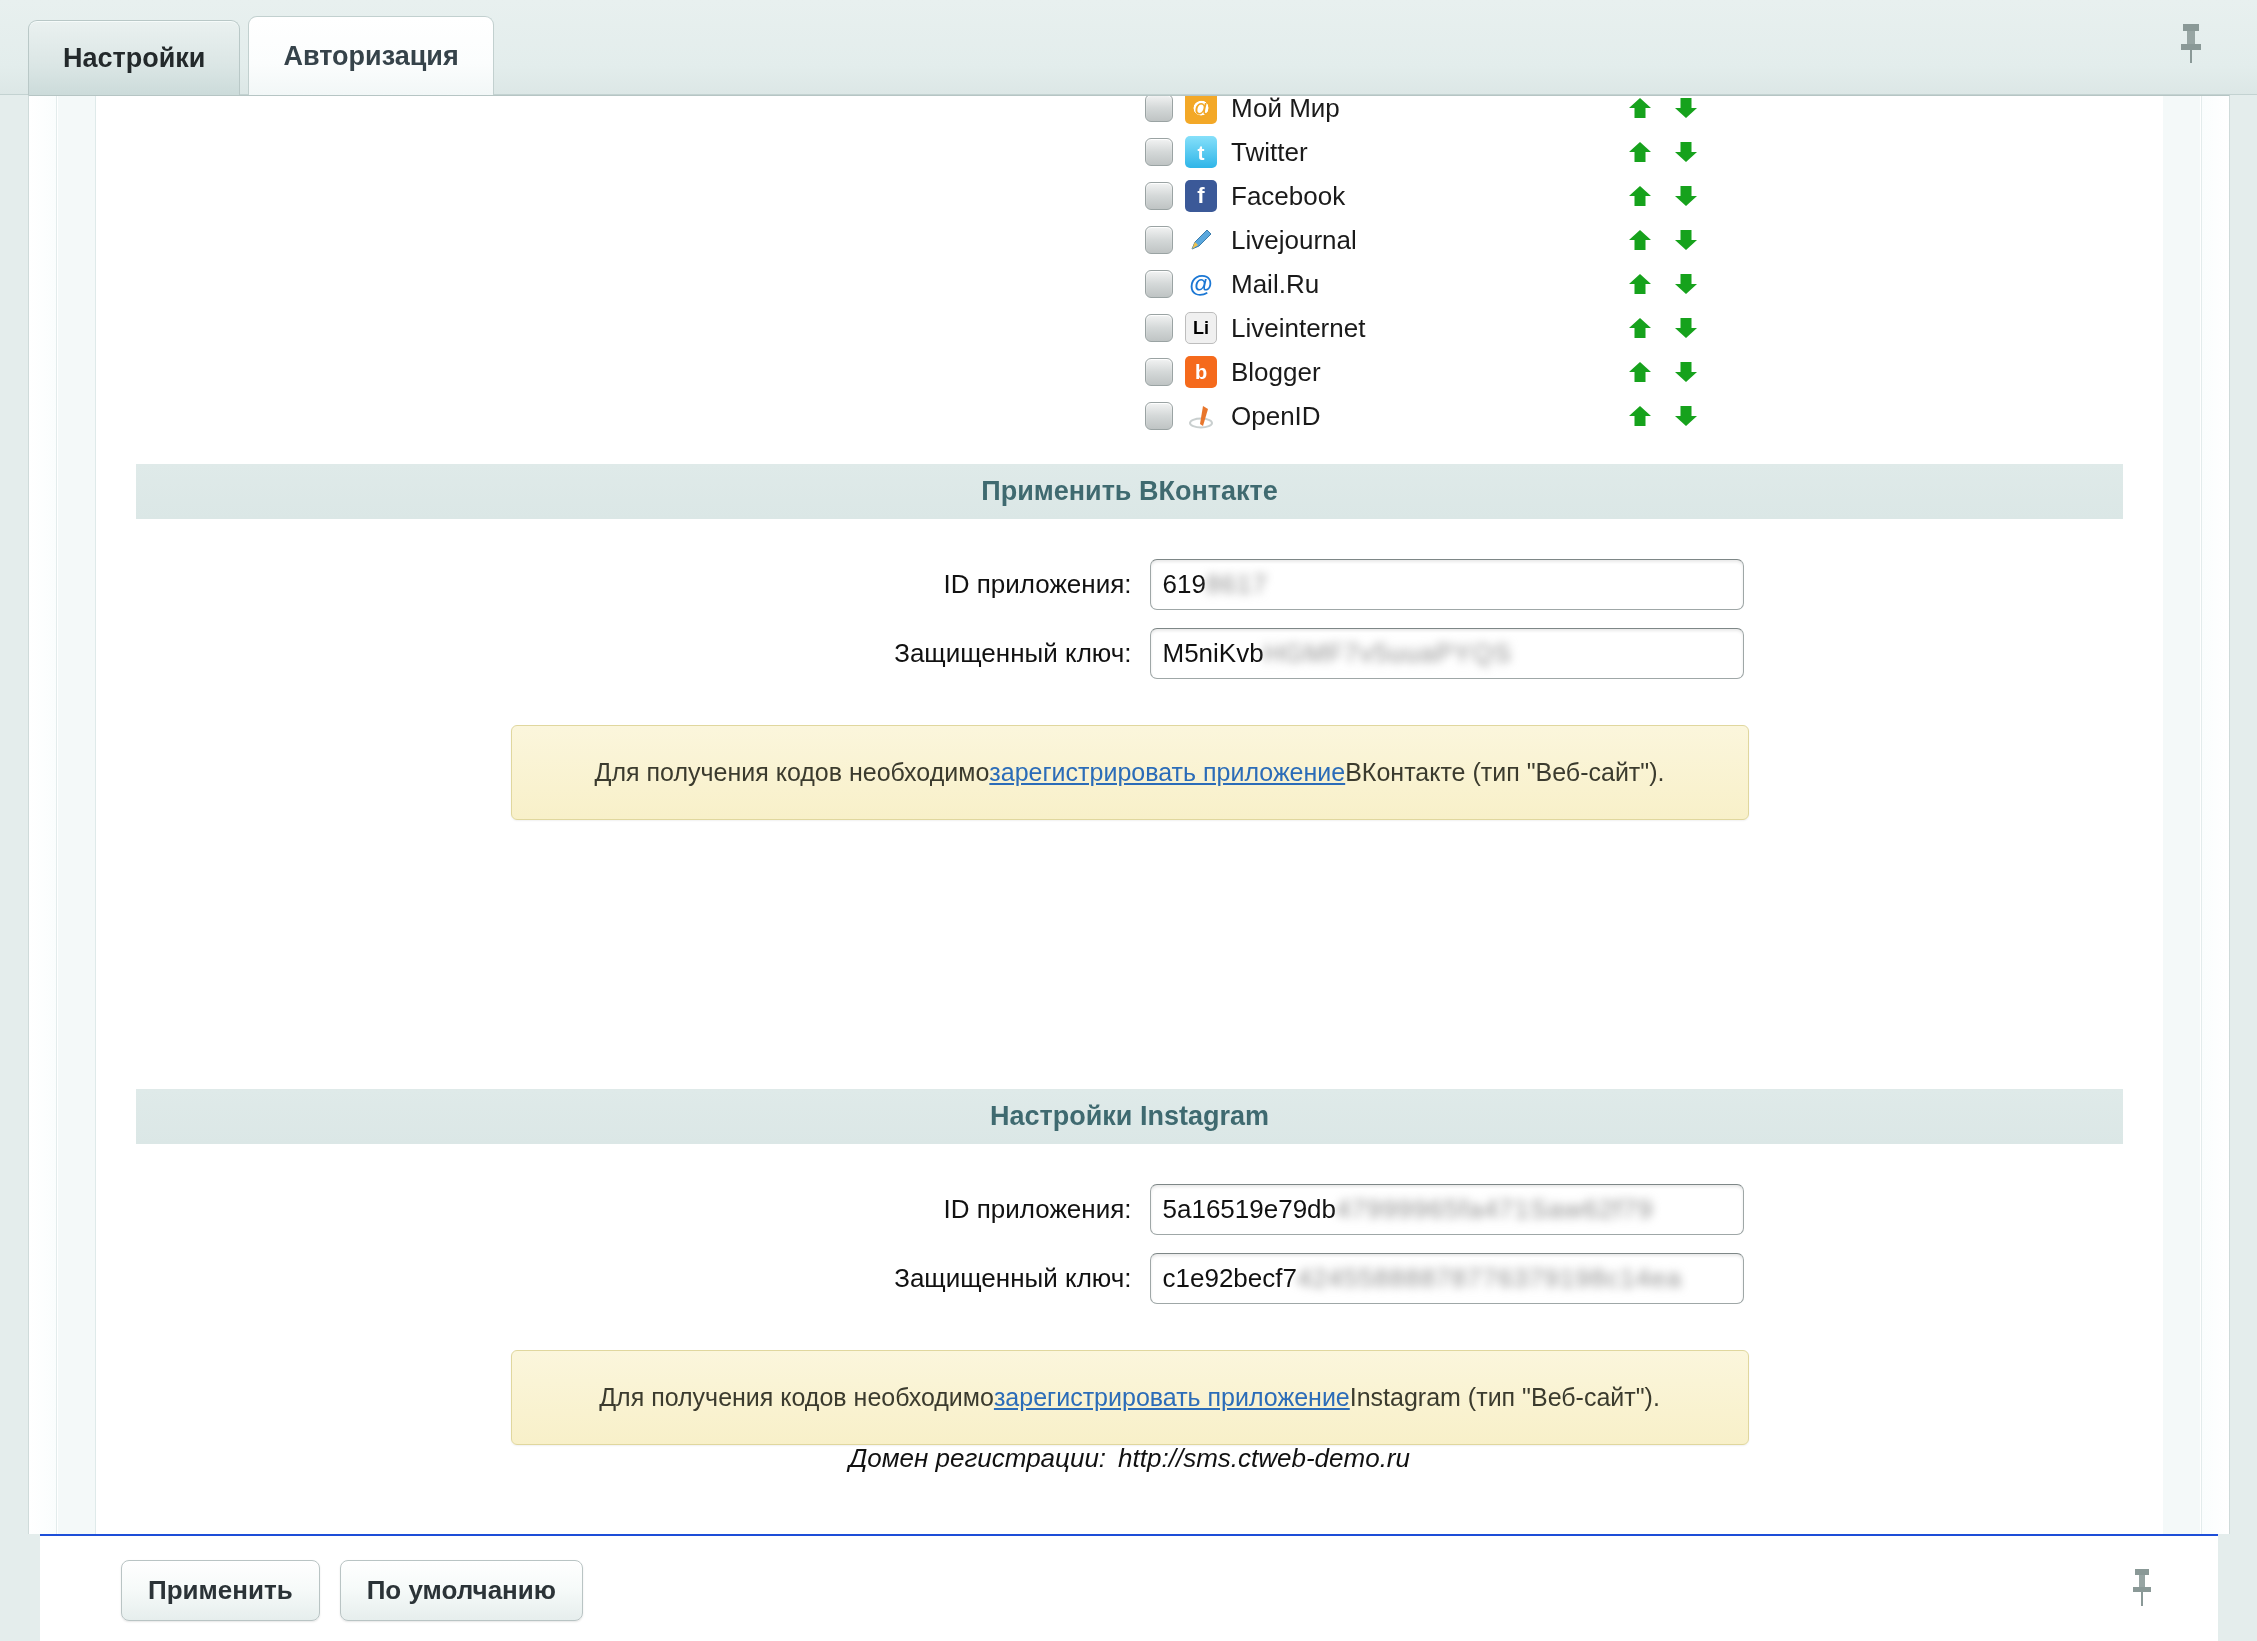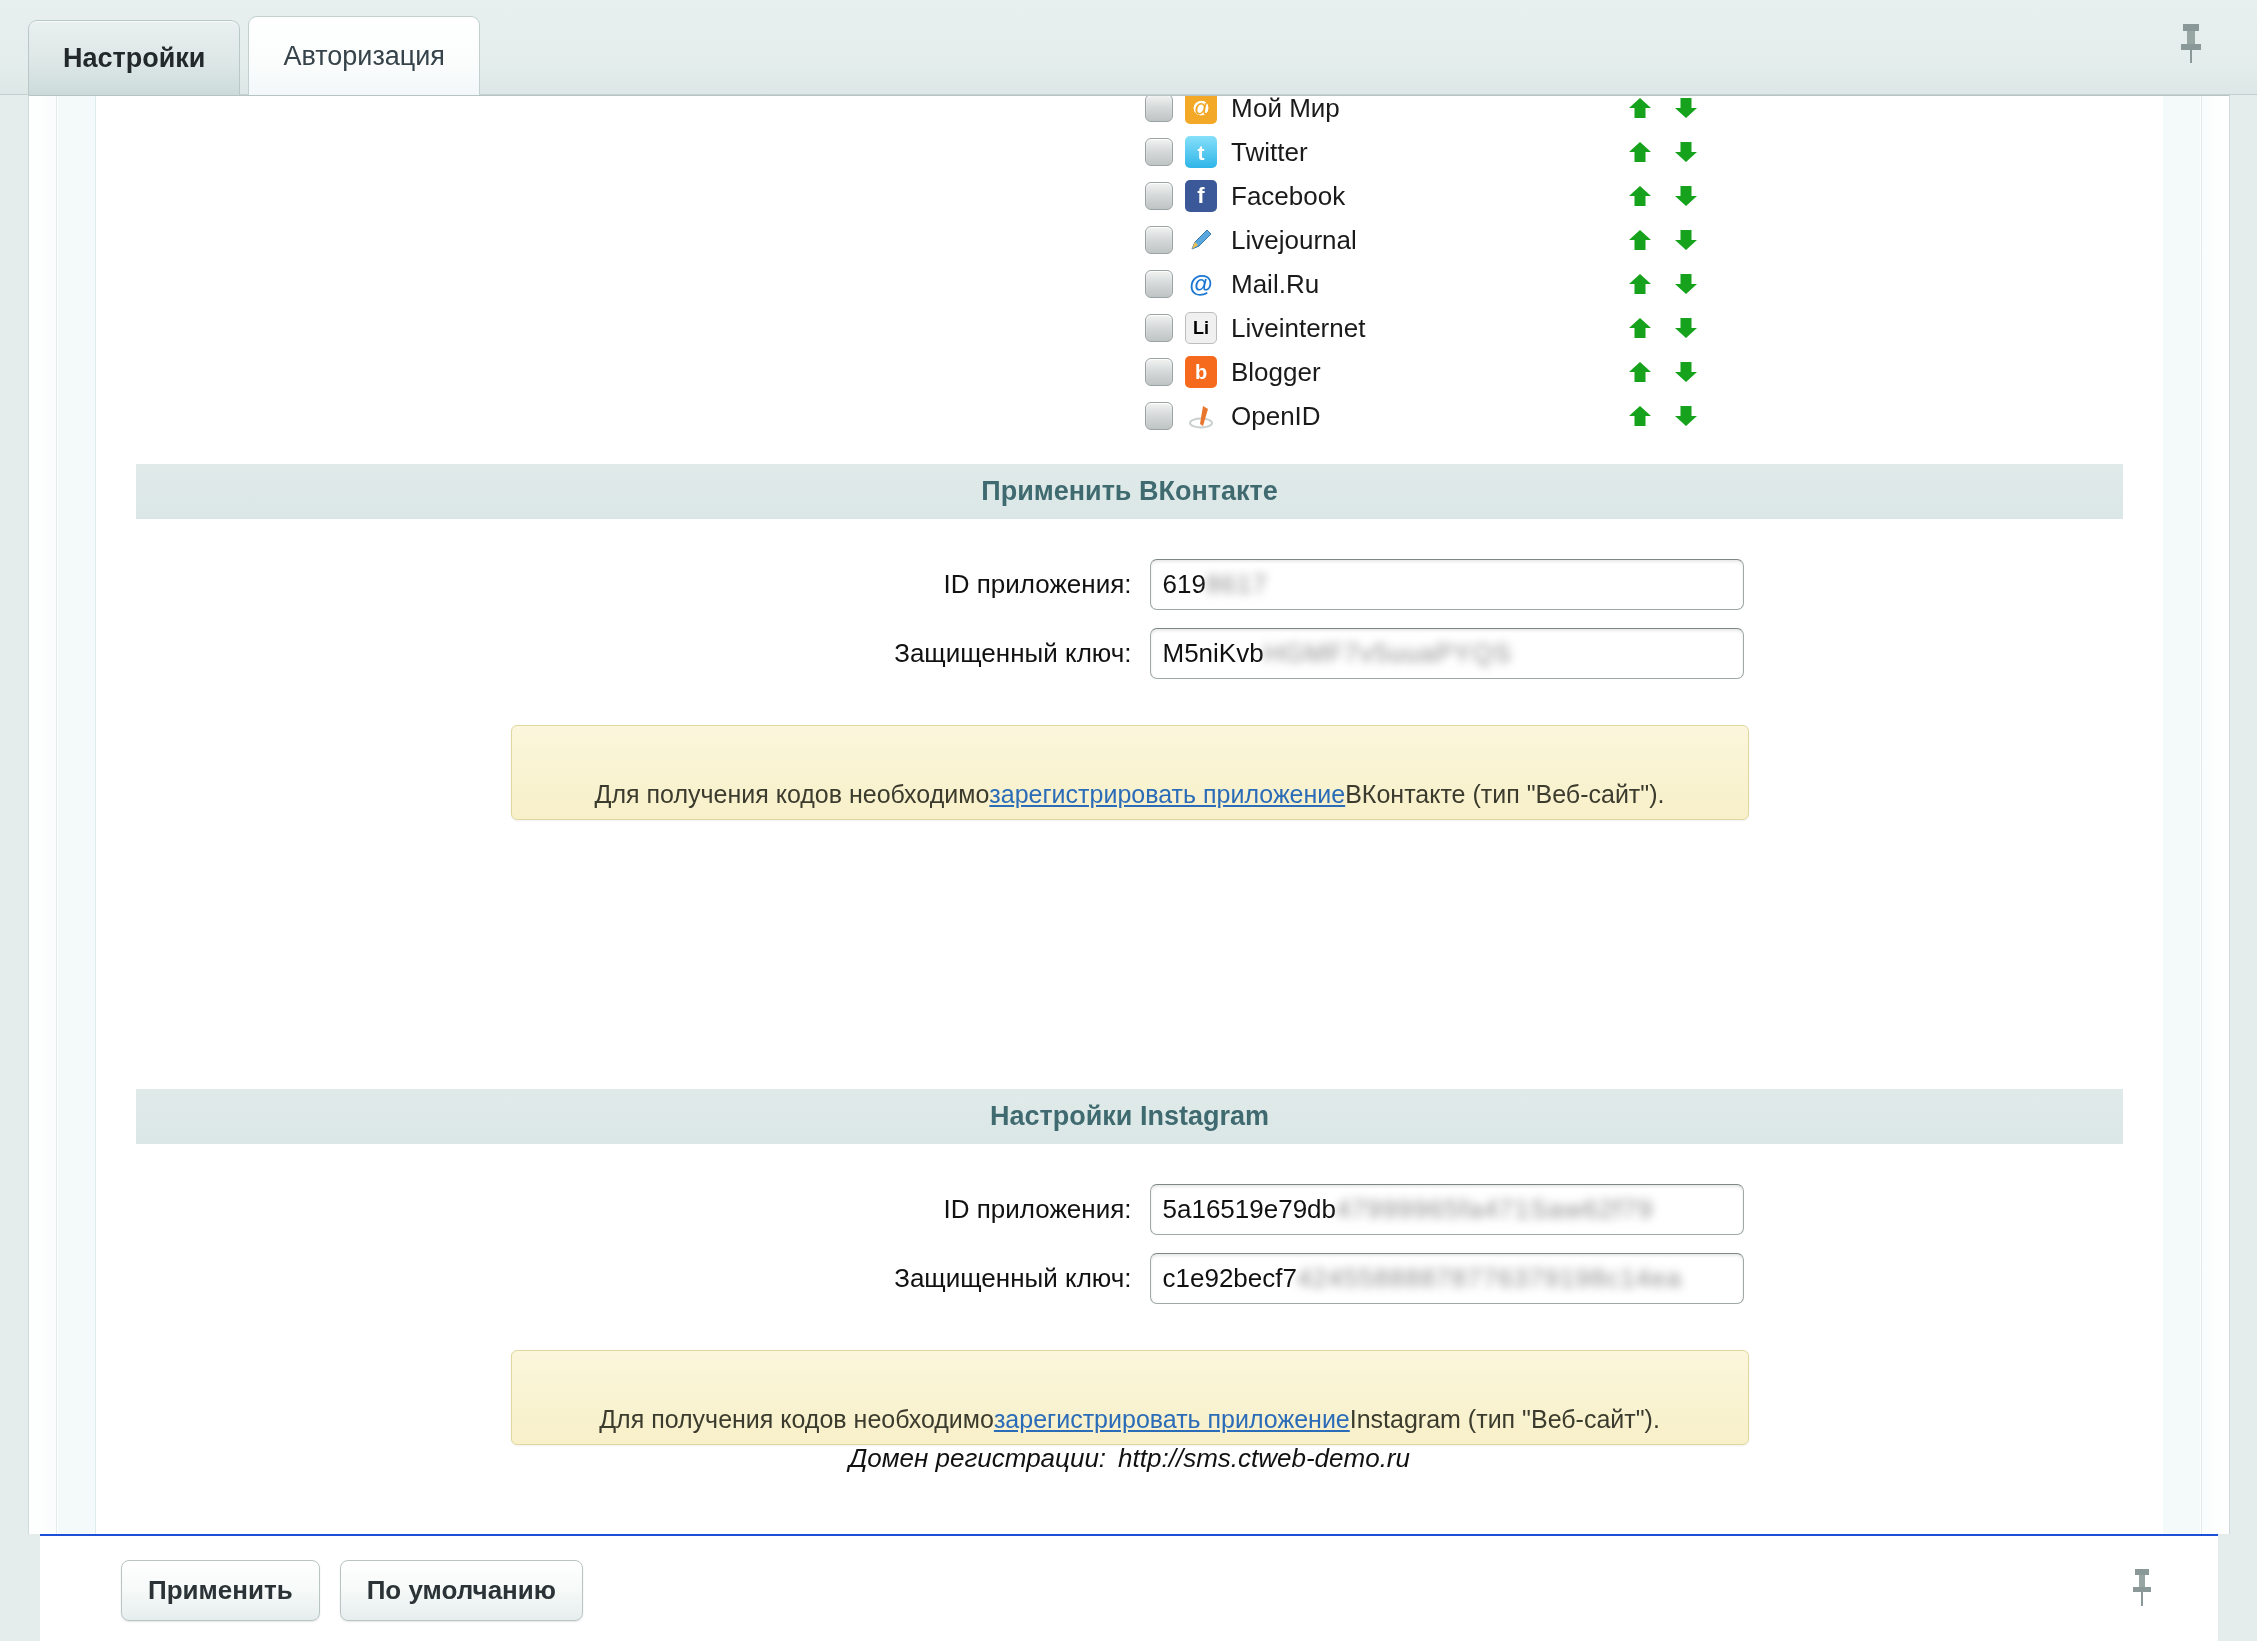--- a/index.html
+++ b/index.html
@@ -50,21 +50,21 @@
   .tab.inactive {
     background: linear-gradient(to bottom, #eaf1f0 0%, #dbe6e5 60%, #ccdbda 100%);
     color: #23292b;
     font-weight: bold;
     box-shadow: inset 0 1px 0 #f6fbfa;
     z-index: 2;
   }
   .tab.active {
     background: linear-gradient(to bottom, #ffffff 0%, #fbfdfd 60%, #f2f7f7 100%);
     color: #36434a;
-    font-weight: normal;
+    font-weight: bold;
     height: 79px;
     z-index: 3;
     border-color: #c2d0cf;
   }
   .pin-top {
     position: absolute;
     right: 46px; top: 20px;
     width: 40px; height: 46px;
   }
 
@@ -208,21 +208,21 @@
   }
 
   
   .note {
     margin: 0 auto;
     width: 1238px;
     background: linear-gradient(to bottom, #fbf6dc 0%, #f8f0c9 100%);
     border: 1px solid #e0d79e;
     border-radius: 6px;
     min-height: 95px;
-    display: flex; align-items: flex-end; justify-content: center;
+    display: flex; align-items: center; justify-content: center;
     font-size: 25px;
     color: #3b3b2e;
     padding: 10px 24px;
     text-align: center;
     box-shadow: 0 1px 2px rgba(0,0,0,0.06);
   }
   .note a {
     color: #2b6cb8;
     text-decoration: underline;
   }

